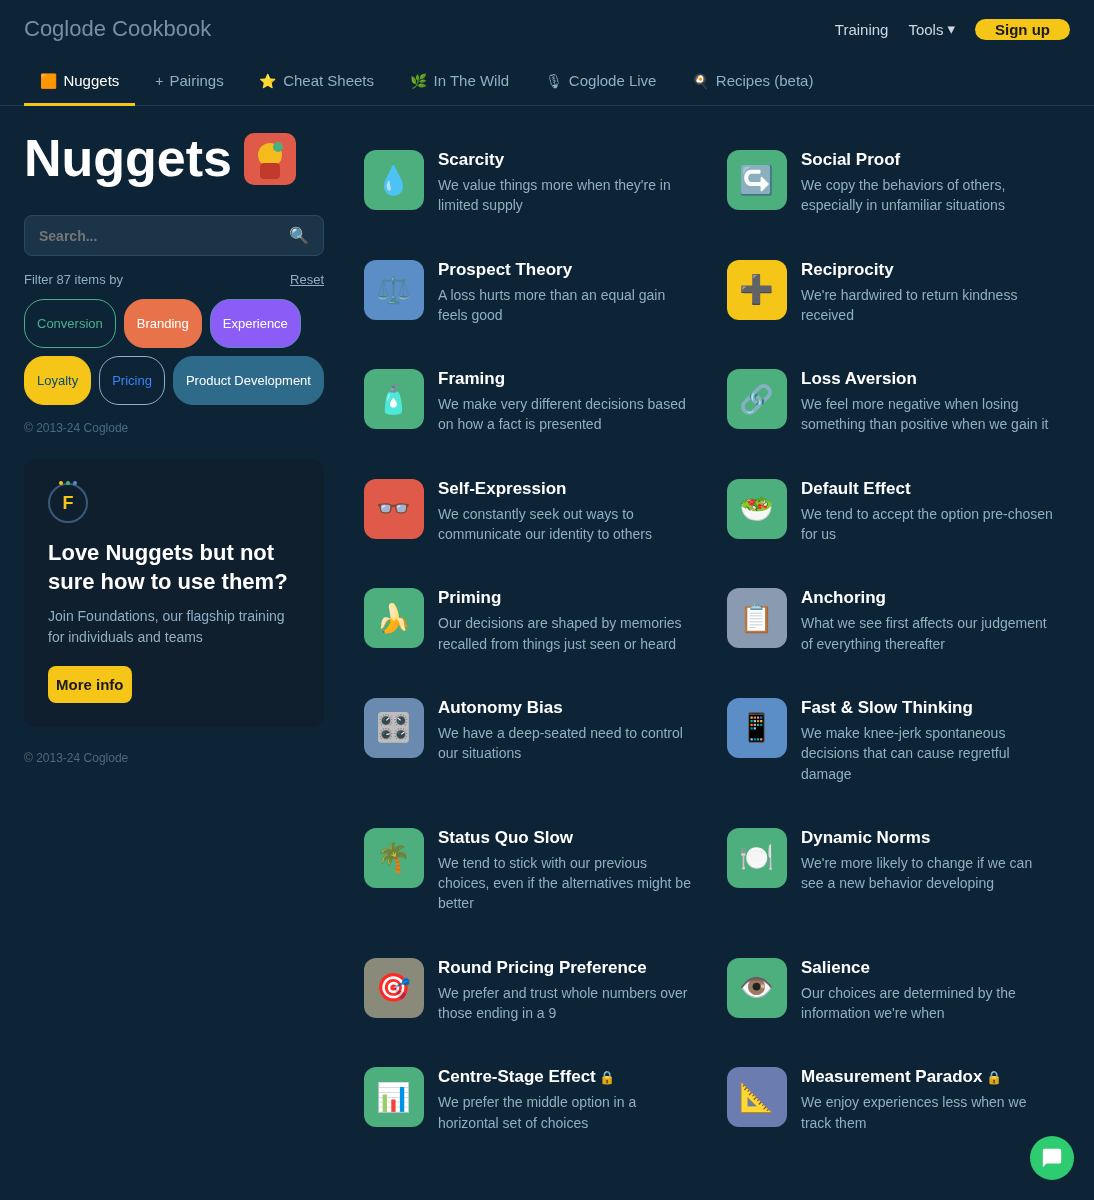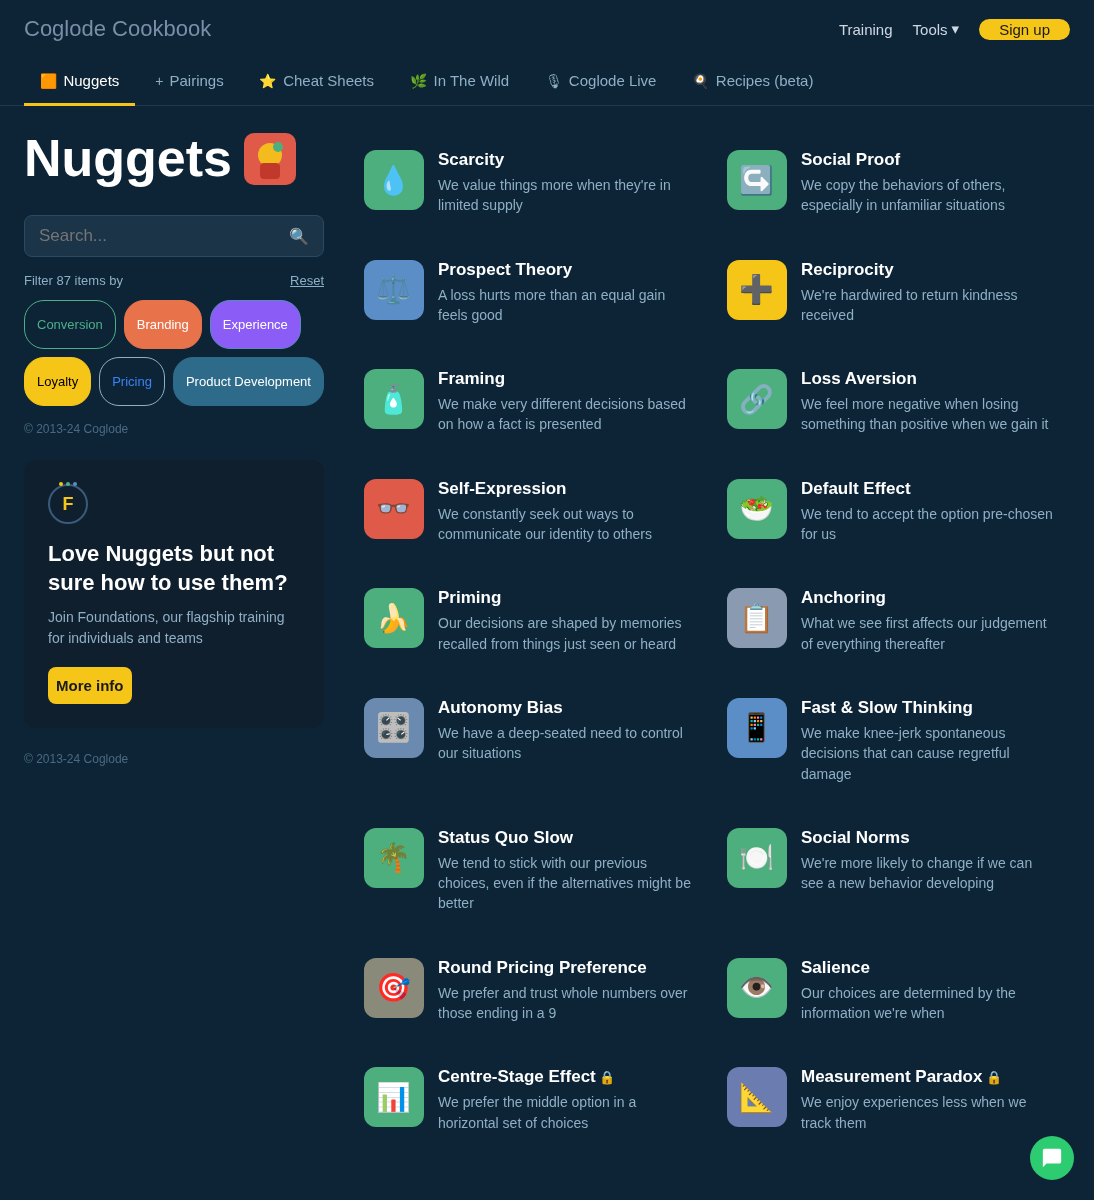--- a/index.html
+++ b/index.html
@@ -43,21 +43,21 @@
       display: flex;
       align-items: center;
       gap: 4px;
       color: #cdd8e3;
       font-size: 15px;
       cursor: pointer;
     }
     .signup-btn {
       background-color: #f5c518;
       color: #1a1a1a;
-      font-weight: 400;
+      font-weight: 700;
       font-size: 15px;
       padding: 2px 20px;
       border-radius: 16px;
       border: none;
       cursor: pointer;
     }
 
     
     .nav {
       display: flex;
@@ -119,22 +119,23 @@
       border-radius: 8px;
       padding: 10px 14px;
       gap: 8px;
       margin-bottom: 16px;
     }
     .search-input {
       background: transparent;
       border: none;
       outline: none;
       color: #8fafc4;
-      font-size: 17px;
+      font-size: 14px;
       flex: 1;
+      font-weight: bold;
     }
     .filter-label {
       font-size: 13px;
       color: #8fafc4;
       margin-bottom: 12px;
       display: flex;
       align-items: flex-start;
       justify-content: space-between;
     }
     .reset-link {
@@ -152,21 +153,21 @@
     .tag {
       padding: 16px 12px;
       border-radius: 20px;
       font-size: 13px;
       cursor: pointer;
       border: 1px solid transparent;
     }
     .tag-conversion { border-color: #4caf8a; color: #4caf8a; }
     .tag-branding { background: #e8734a; color: #ffffff; border-color: #e8734a; }
     .tag-experience { background: #8b5cf6; color: #ffffff; border-color: #5b89c2; }
-    .tag-loyalty { background: #f5c518; color: #000000; border-color: #f5c518; }
+    .tag-loyalty { background: #f5c518; color: #0c4a6e; border-color: #f5c518; }
     .tag-pricing { border-color: #8fafc4; color: #3b82f6; }
     .tag-product { background: #2e6b8a; color: #ffffff; border-color: #2e6b8a; }
 
     .copyright {
       font-size: 12px;
       color: #4a6a82;
       margin-top: 16px;
       margin-bottom: 24px;
     }
 
@@ -505,21 +506,21 @@
       <div class="nugget-text">
         <div class="title">Status Quo Slow</div>
         <div class="desc">We tend to stick with our previous choices, even if the alternatives might be better</div>
       </div>
     </div>
         <div class="nugget-item">
       <div class="nugget-thumb" style="background:#4caf7d;">
         <span>🍽️</span>
       </div>
       <div class="nugget-text">
-        <div class="title">Social Norms</div>
+        <div class="title">Dynamic Norms</div>
         <div class="desc">We're more likely to change if we can see a new behavior developing</div>
       </div>
     </div>
         <div class="nugget-item">
       <div class="nugget-thumb" style="background:#8a8a7a;">
         <span>🎯</span>
       </div>
       <div class="nugget-text">
         <div class="title">Round Pricing Preference</div>
         <div class="desc">We prefer and trust whole numbers over those ending in a 9</div>

